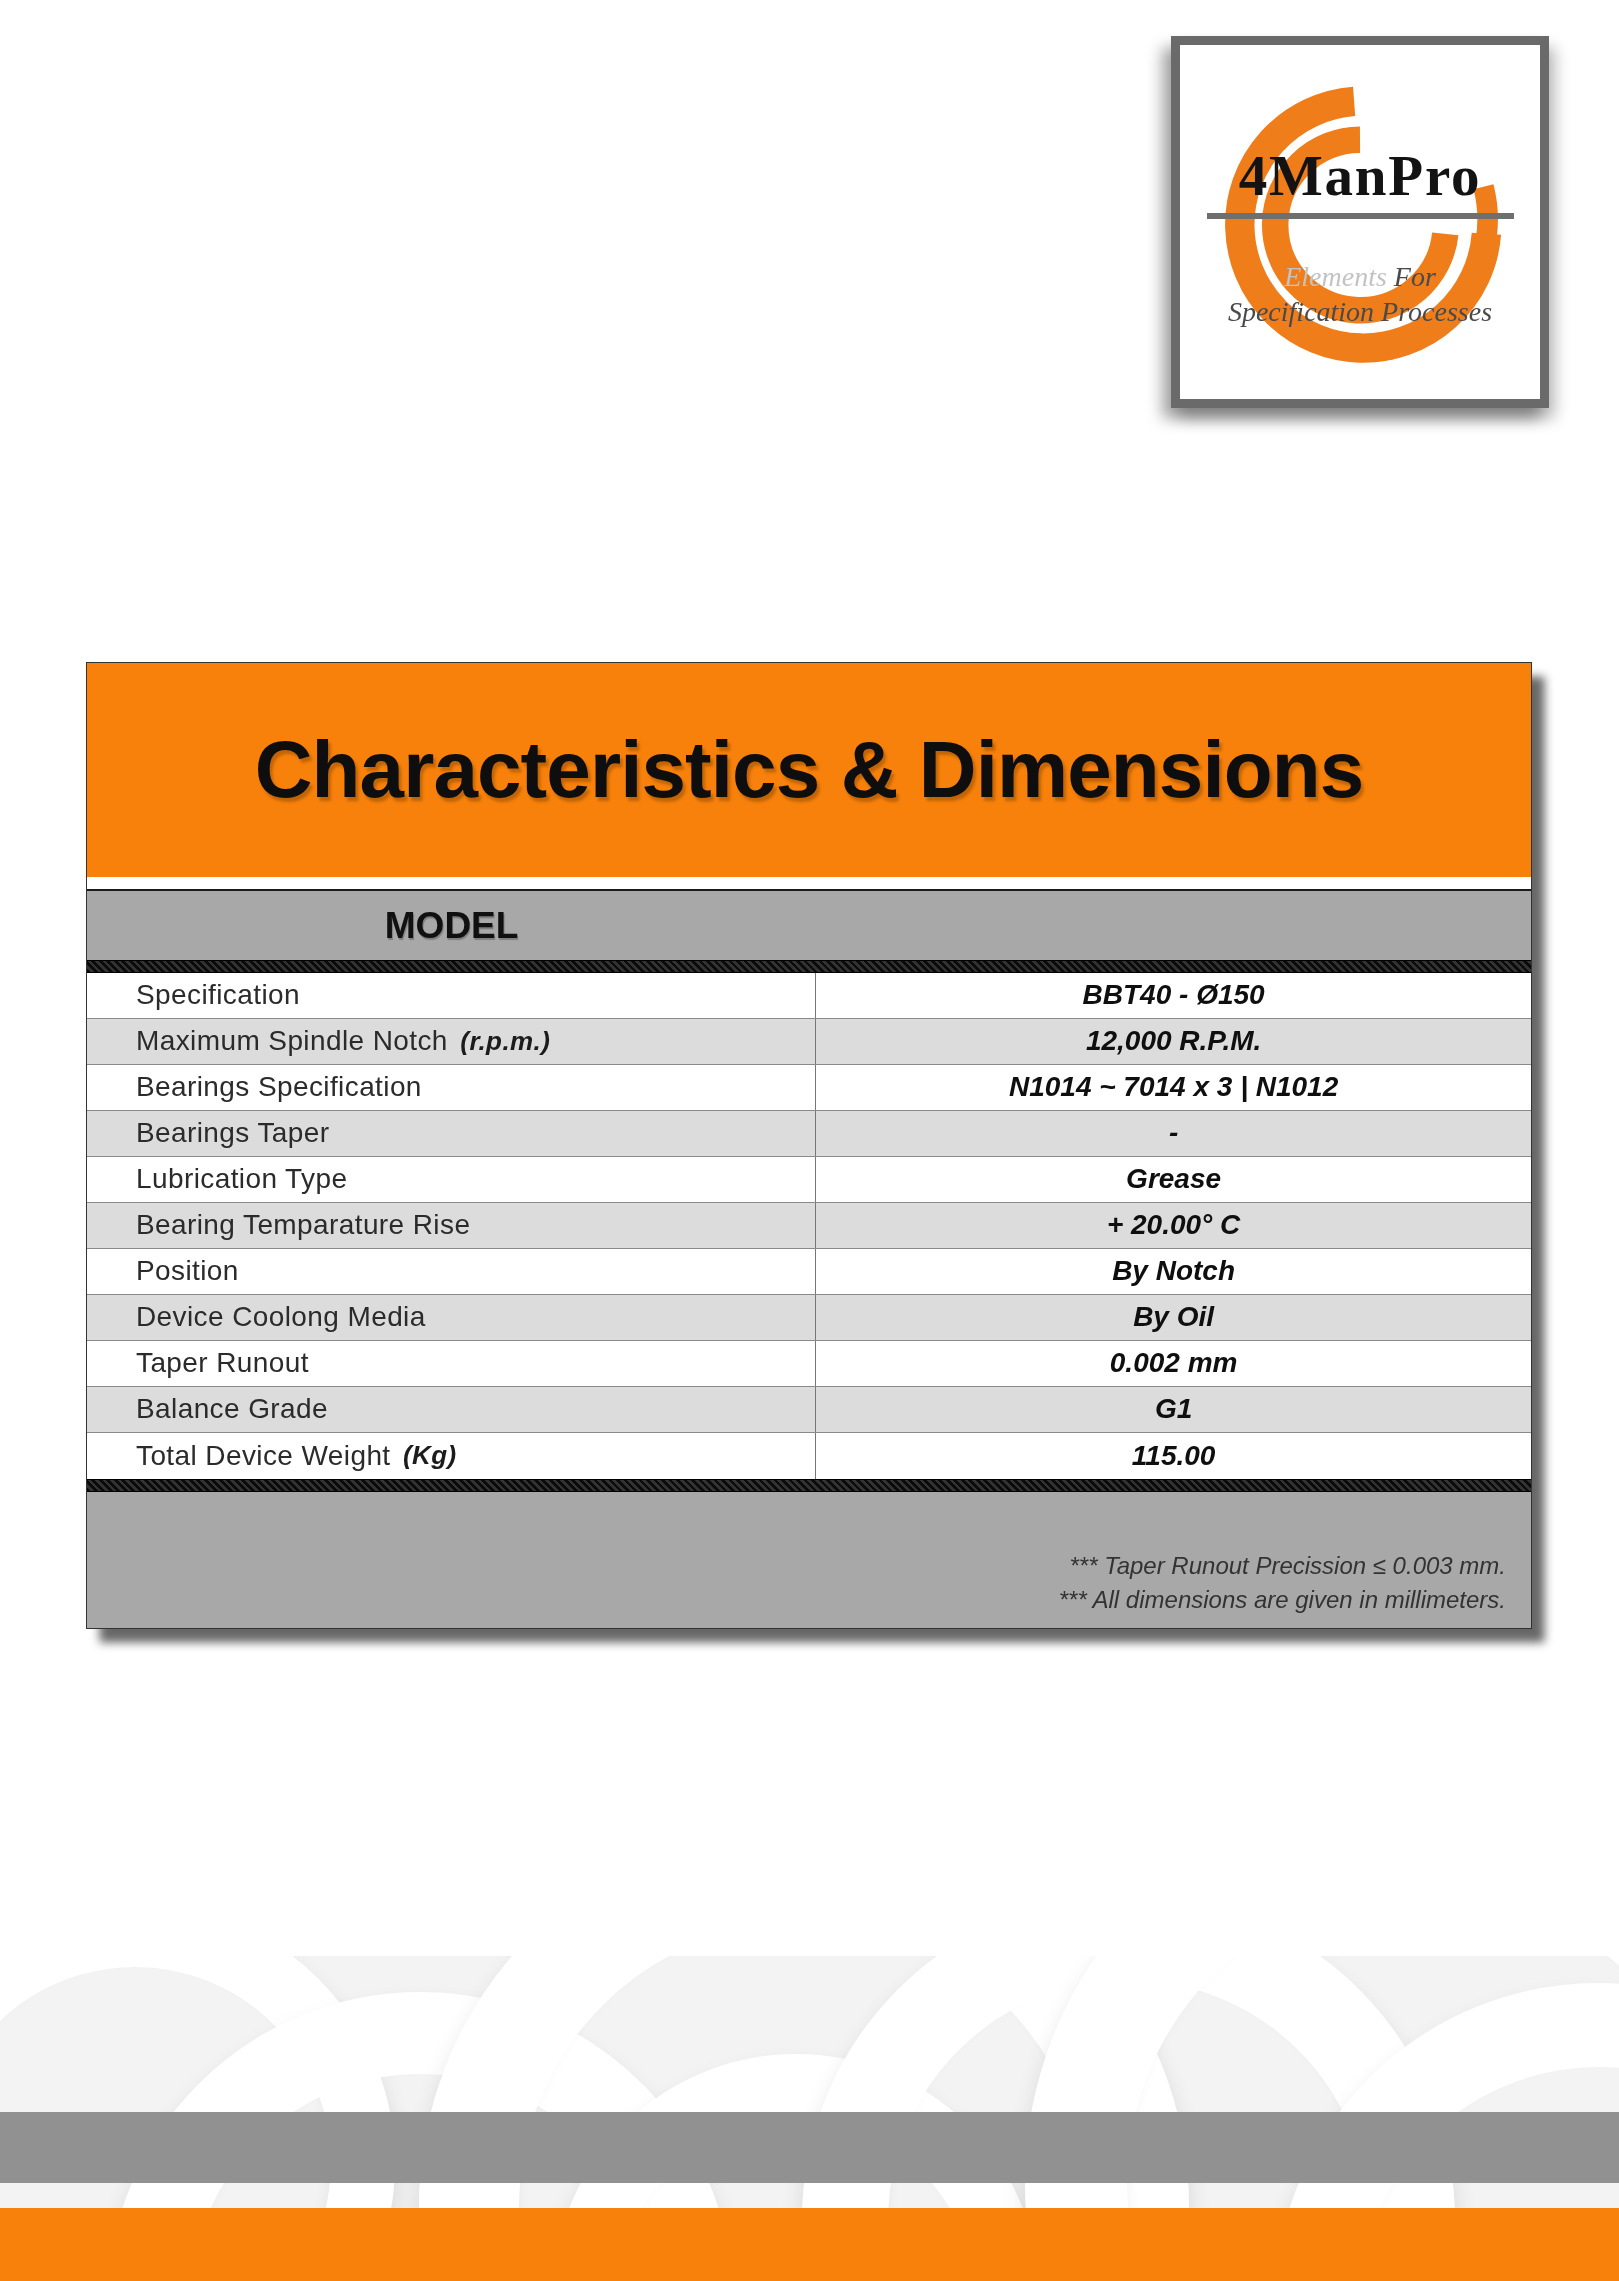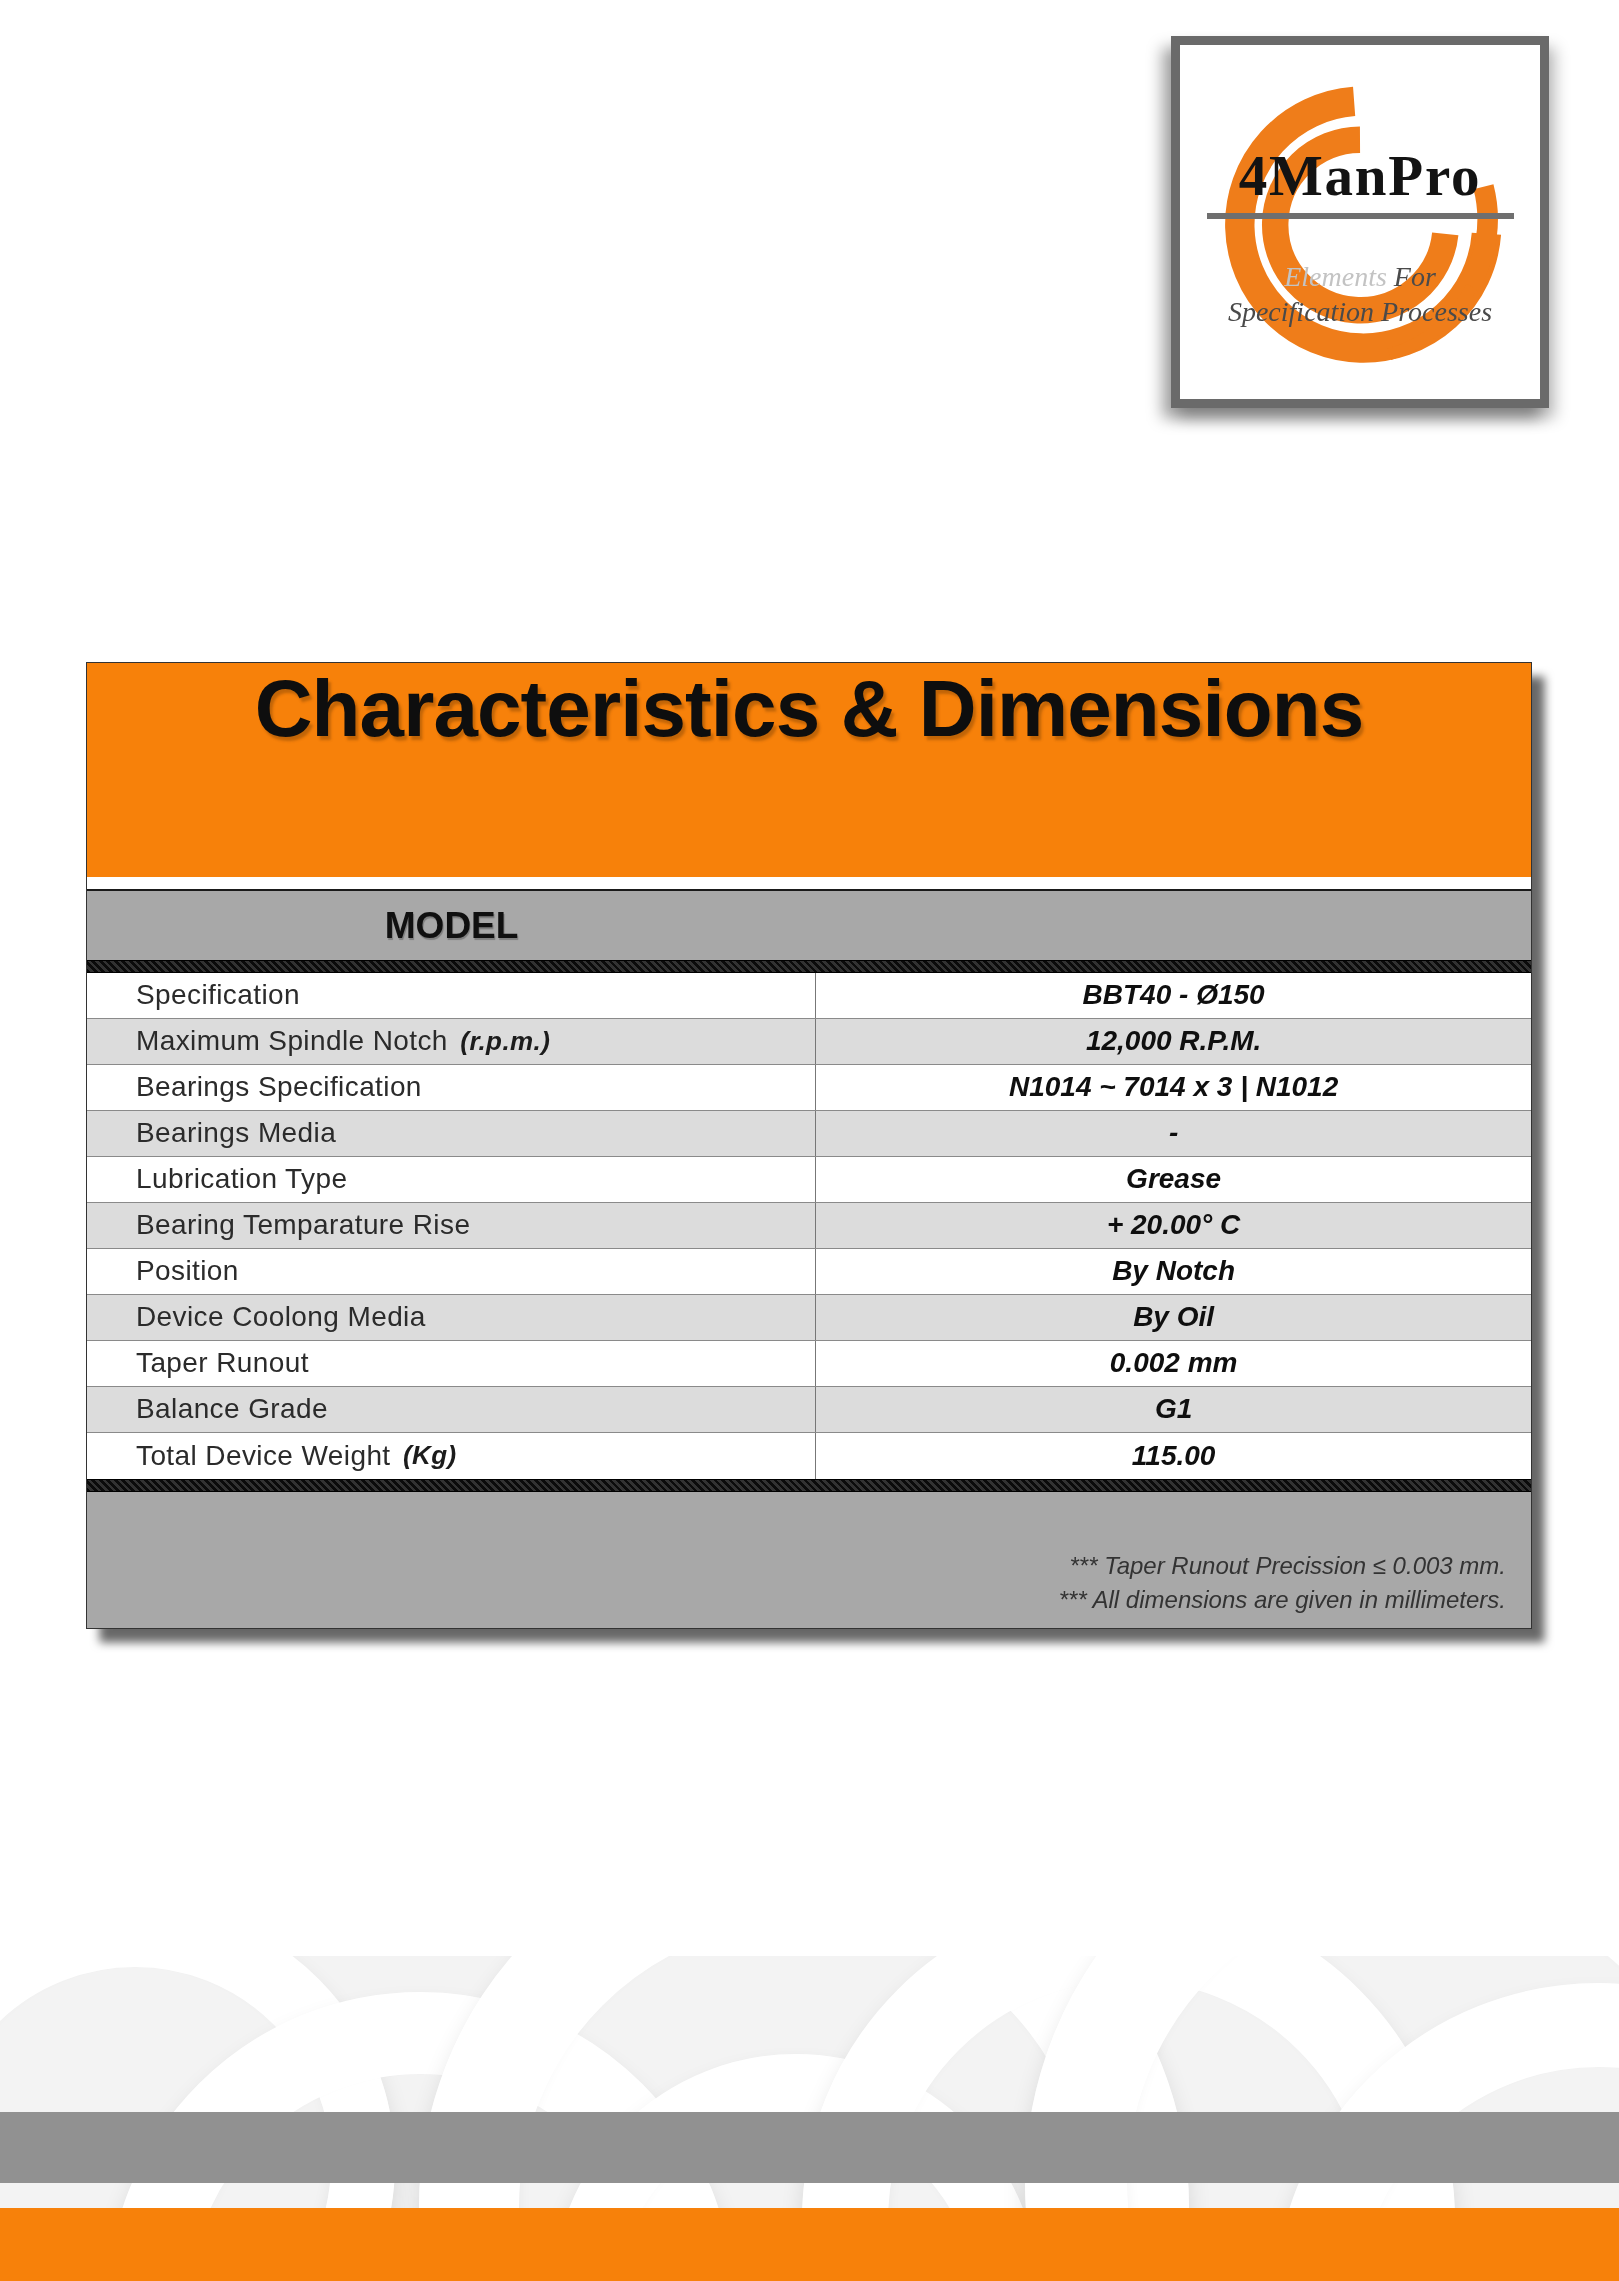--- a/index.html
+++ b/index.html
@@ -27,21 +27,21 @@
   .tagline .dark{color:#4a4a4a;}
   .tagline .t2{font-size:28px;color:#4a4a4a;}
 
   
   .card{
     position:absolute;left:86px;top:662px;width:1446px;
     border:1.8px solid #333;box-sizing:border-box;background:#fff;
     box-shadow:12.5px 14.3px 9px rgba(0,0,0,0.6);
   }
   .banner{
-    height:214px;background:#F7810A;display:flex;align-items:flex-start;justify-content:center;
+    height:214px;background:#F7810A;display:flex;align-items:center;justify-content:center;
   }
   .banner-title{
     font-size:80px;font-weight:bold;color:#0e0e0e;letter-spacing:-0.9px;
     text-shadow:2.7px 3.6px 2.7px rgba(70,35,0,0.30);
   }
   .model-row{
     height:71px;background:#A8A8A8;border-top:2.7px solid #1a1a1a;box-sizing:border-box;
     display:flex;align-items:center;margin-top:12px;
   }
   .model-cell{font-size:37px;font-weight:bold;color:#101010;text-align:center;
@@ -144,21 +144,21 @@
       </div>
       <div class="trow">
         <div class="cell label">
             <span>Bearings Specification</span>
             <span class="suffix"></span>
           </div>
         <div class="cell value">N1014 ~ 7014 x 3   |   N1012</div>
       </div>
       <div class="trow">
         <div class="cell label">
-            <span>Bearings Media</span>
+            <span>Bearings Taper</span>
             <span class="suffix"></span>
           </div>
         <div class="cell value">-</div>
       </div>
       <div class="trow">
         <div class="cell label">
             <span>Lubrication Type</span>
             <span class="suffix"></span>
           </div>
         <div class="cell value">Grease</div>

